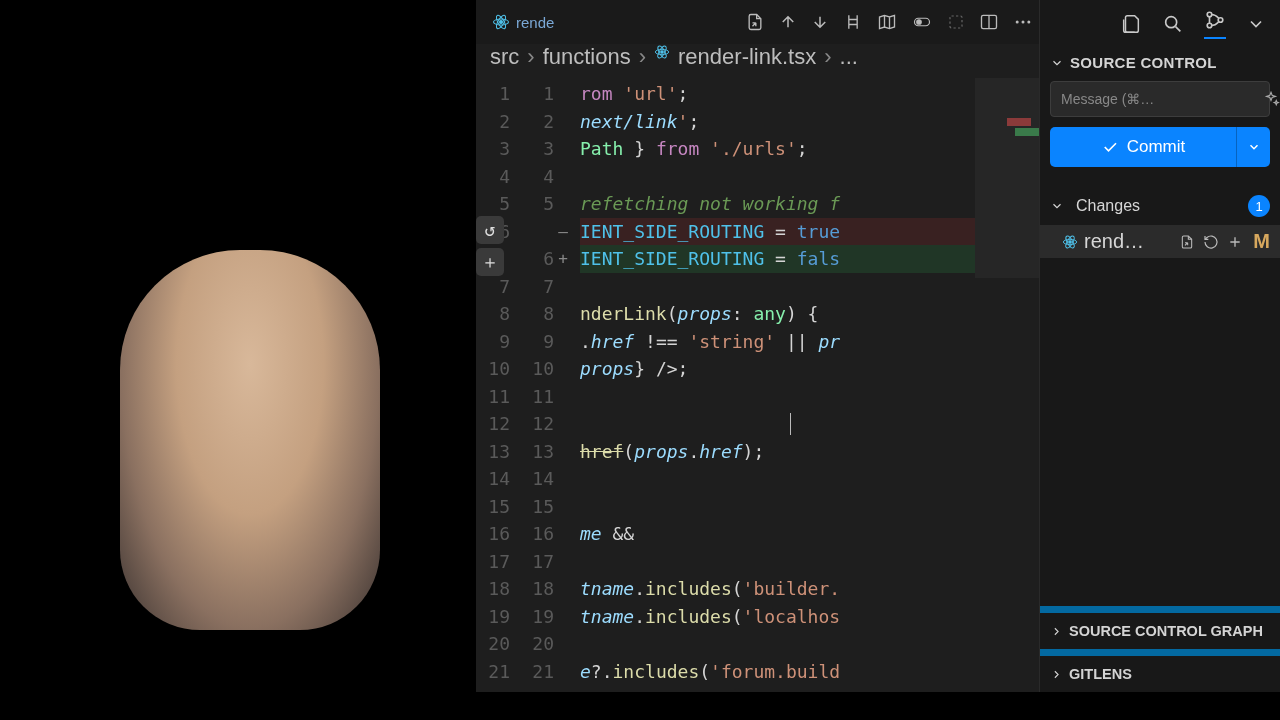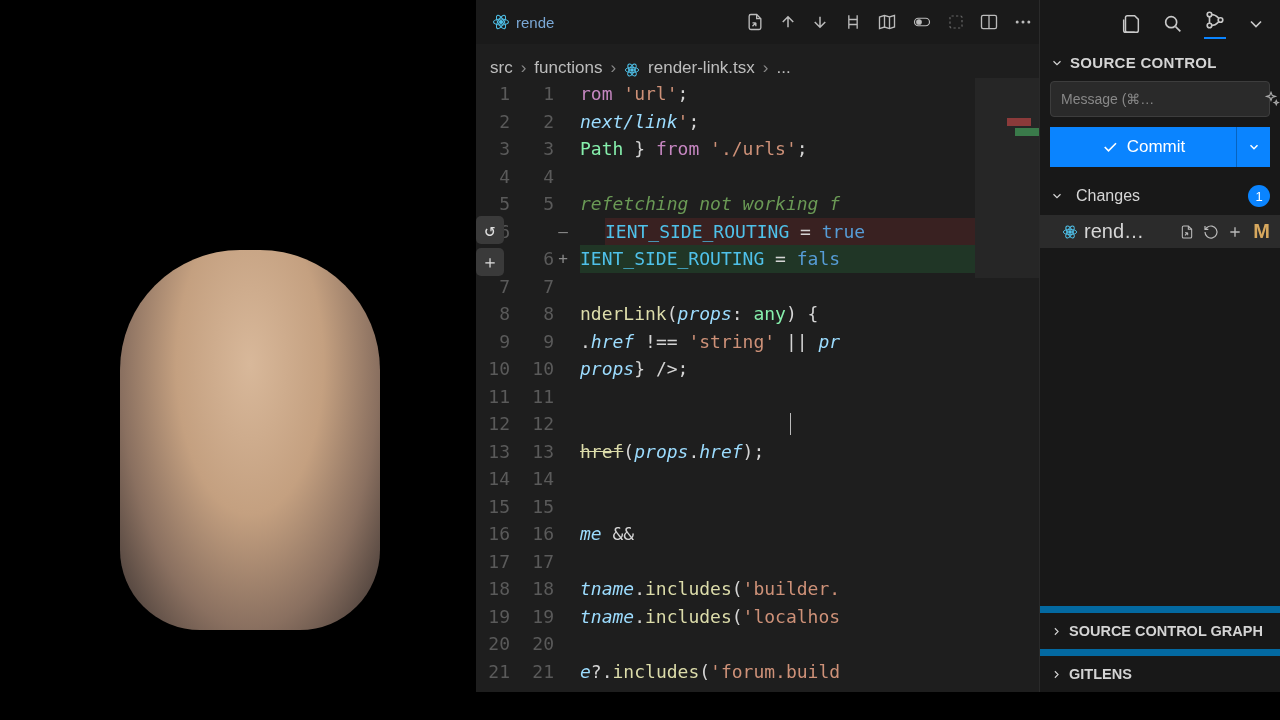--- a/index.html
+++ b/index.html
@@ -76,24 +76,24 @@
   display: flex;
   gap: 14px;
   align-items: center;
 }
 .tab-actions .icon-btn { color: #bbb; cursor: pointer; }
 
 
 .breadcrumb {
   height: 34px;
   display: flex;
-  align-items: flex-end;
+  align-items: flex-start;
   gap: 8px;
   padding: 0 14px;
-  font-size: 17px;
+  font-size: 22px;
   color: #bdbdbd;
   background: #1e1e1e;
 }
 .breadcrumb .sep { color: #888; }
 .breadcrumb .react-icon { color: #4fc1e9; }
 
 
 .code-area {
   flex: 1;
   position: relative;
@@ -147,21 +147,21 @@
   color: #888;
 }
 
 .code-lines {
   flex: 1;
   padding-left: 16px;
   padding-top: 2px;
   position: relative;
 }
 .code-lines .line { height: 27.5px; white-space: pre; }
-.line.removed { background: rgba(200,50,50,0.16); margin-left: 25px; }
+.line.removed { background: rgba(200,50,50,0.16); }
 .line.added   { background: rgba(40,150,70,0.20); }
 .cursor {
   position: absolute;
   width: 1px;
   height: 22px;
   background: #bbb;
 }
 .comment { color: #6a9955; font-style: italic; }
 .keyword { color: #c586c0; }
 .string  { color: #ce9178; }
@@ -231,24 +231,24 @@
   border: none;
   outline: none;
   color: #ccc;
   font-size: 14px;
   padding: 0 10px;
 }
 .scm-msg input::placeholder { color: #888; }
 .scm-msg .sparkle { padding: 0 10px; color: #aaa; cursor: pointer; }
 
 .commit-btn {
-  margin: 0 10px 10px;
+  margin: 0 10px 20px;
   display: flex;
   height: 40px;
-  border-radius: 0;
+  border-radius: 5px;
   overflow: hidden;
 }
 .commit-main {
   flex: 1;
   background: #0a84ff;
   color: #fff;
   display: flex;
   align-items: center;
   justify-content: center;
   gap: 8px;

